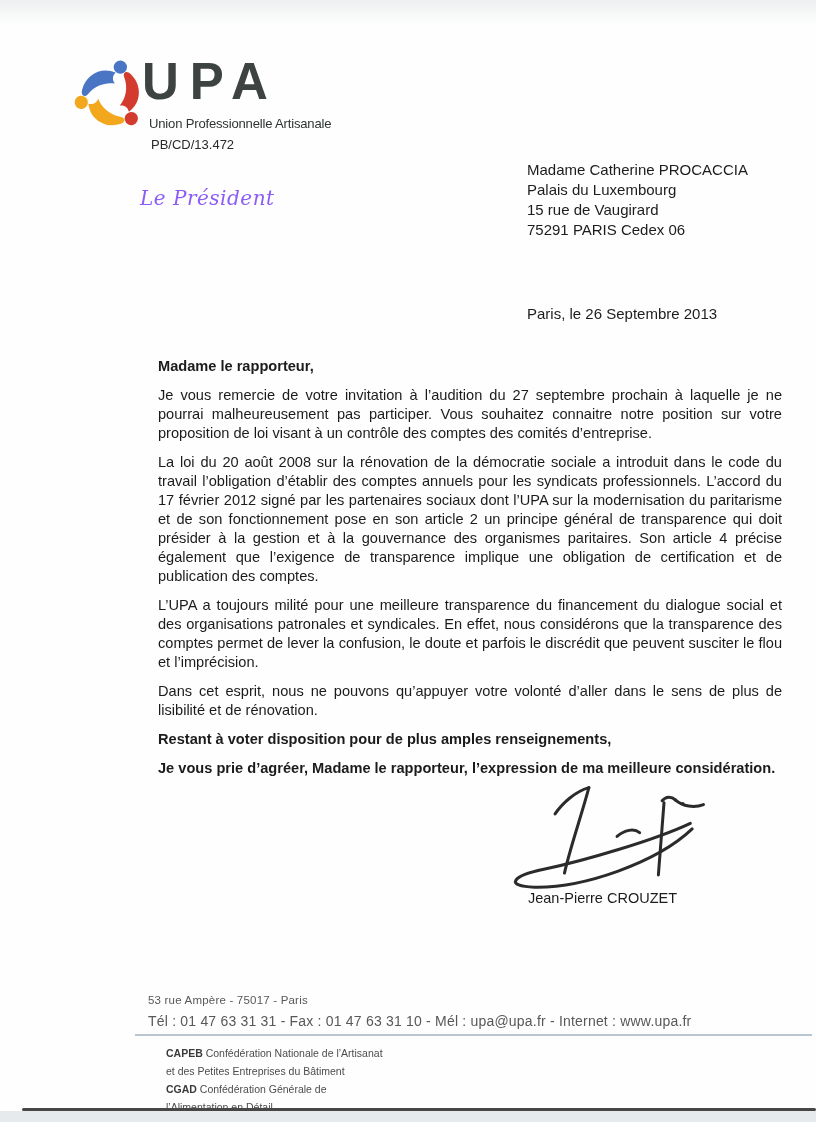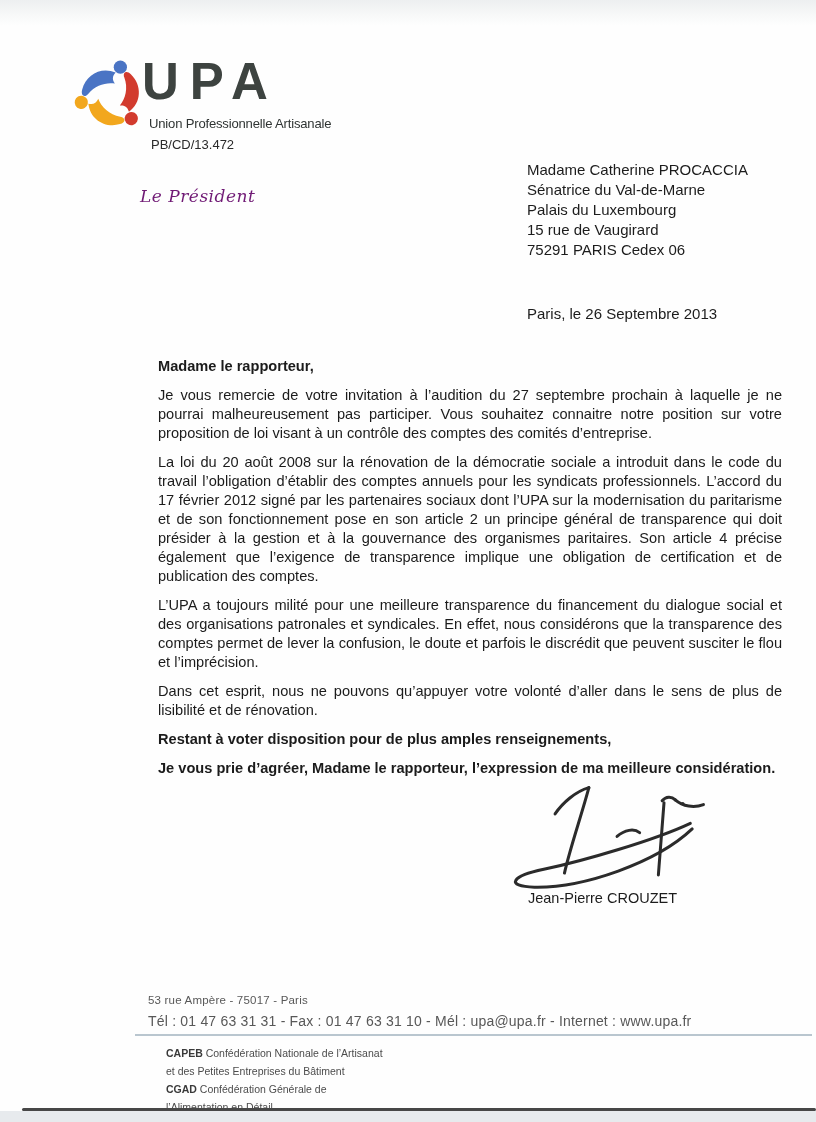--- a/index.html
+++ b/index.html
@@ -39,21 +39,21 @@
     font-size:13.5px;color:#2f3433;letter-spacing:-0.2px;
     transform:scaleX(0.97);transform-origin:left;
   }
   .reference{
     position:absolute;left:151px;top:137px;
     font-size:13px;color:#2a2a2a;
   }
   .sender-title{
     position:absolute;left:140px;top:186px;
     font-family:"DejaVu Serif", serif;font-style:italic;
-    font-size:17px;color:#701a75;letter-spacing:0.5px;
+    font-size:20px;color:#8b5cf6;letter-spacing:0.5px;
   }
 
   
   .recipient{
     position:absolute;left:527px;top:160px;
     font-size:15px;line-height:20px;color:#1c1c1c;
   }
   .dateline{
     position:absolute;left:527px;top:305px;
     font-size:15px;color:#1c1c1c;
@@ -120,21 +120,20 @@
     </g>
   </svg>
 
   <div class="wordmark">UPA</div>
   <div class="org-subtitle">Union Professionnelle Artisanale</div>
   <div class="reference">PB/CD/13.472</div>
   <div class="sender-title">Le Président</div>
 
   <div class="recipient">
     <div>Madame Catherine PROCACCIA</div>
-    <div>Sénatrice du Val-de-Marne</div>
     <div>Palais du Luxembourg</div>
     <div>15 rue de Vaugirard</div>
     <div>75291 PARIS Cedex 06</div>
   </div>
 
   <div class="dateline">Paris, le 26 Septembre 2013</div>
 
   <div class="body-text">
     <p class="no-justify">Madame le rapporteur,</p>
     <p>Je vous remercie de votre invitation à l’audition du 27 septembre prochain à laquelle je ne pourrai malheureusement pas participer. Vous souhaitez connaitre notre position sur votre proposition de loi visant à un contrôle des comptes des comités d’entreprise.</p>

